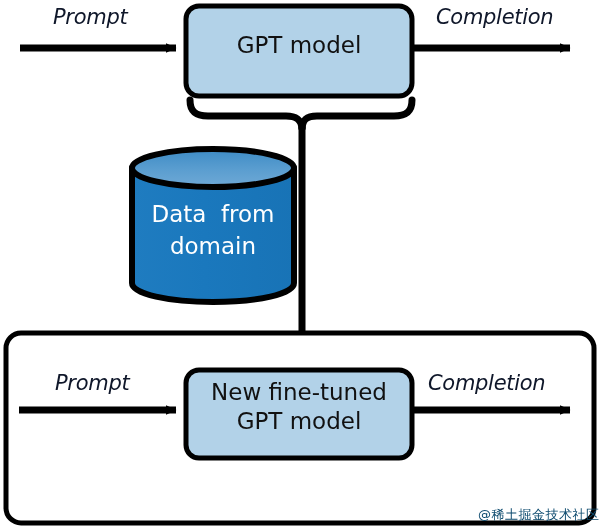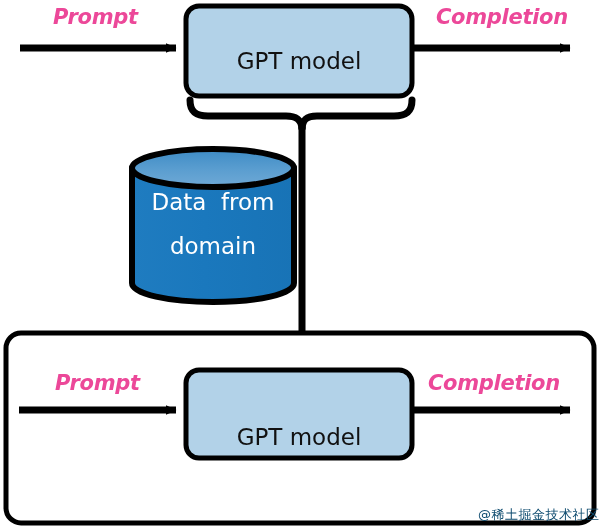--- a/index.html
+++ b/index.html
@@ -31,31 +31,30 @@
   }
   .lbl {
     position: absolute;
     white-space: pre;
     color: #111111;
   }
   .italic-label {
     font-family: "DejaVu Sans", sans-serif;
     font-style: italic;
     font-size: 21px;
-    font-weight: 700;
+    font-weight: 400;
     letter-spacing: -0.3px;
-    color: #ec4899;
+    color: #0f172a;
   }
   .box-label {
     font-family: "DejaVu Sans", sans-serif;
     font-size: 23px;
     color: #111111;
     text-align: center;
     line-height: 1.12;
-    margin-top: 16px;
   }
   .cyl-label {
     font-family: "DejaVu Sans", sans-serif;
     font-size: 23px;
     color: #ffffff;
     text-align: center;
     line-height: 1.08;
   }
   .domain-label {
     font-family: "DejaVu Sans", sans-serif;
@@ -149,26 +148,27 @@
       <line x1="413" y1="410" x2="570" y2="410" stroke="#000000" stroke-width="7" marker-end="url(#arrowRight)"></line>
     </g>
   </svg>
 
   <div class="lbl italic-label" style="left:53px; top:5px;">Prompt</div>
 
   <div class="lbl box-label" style="left:186px; top:33px; width:226px;">GPT model</div>
 
   <div class="lbl italic-label" style="left:436px; top:5px;">Completion</div>
 
-  <div class="lbl cyl-label" style="left:132px; top:190px; width:162px;">Data  from</div>
+  <div class="lbl cyl-label" style="left:132px; top:202px; width:162px;">Data  from</div>
   <div class="lbl cyl-label" style="left:132px; top:234px; width:162px;">domain</div>
 
 
   <div class="lbl italic-label" style="left:55px; top:371px;">Prompt</div>
 
+  <div class="lbl box-label" style="left:186px; top:380px; width:226px;">New fine-tuned</div>
   <div class="lbl box-label" style="left:186px; top:409px; width:226px;">GPT model</div>
 
   <div class="lbl italic-label" style="left:428px; top:371px;">Completion</div>
 
 
   <div class="lbl watermark" style="left:478px; top:506px;">@稀土掘金技术社区</div>
 
 </div>
 
 </body></html>

